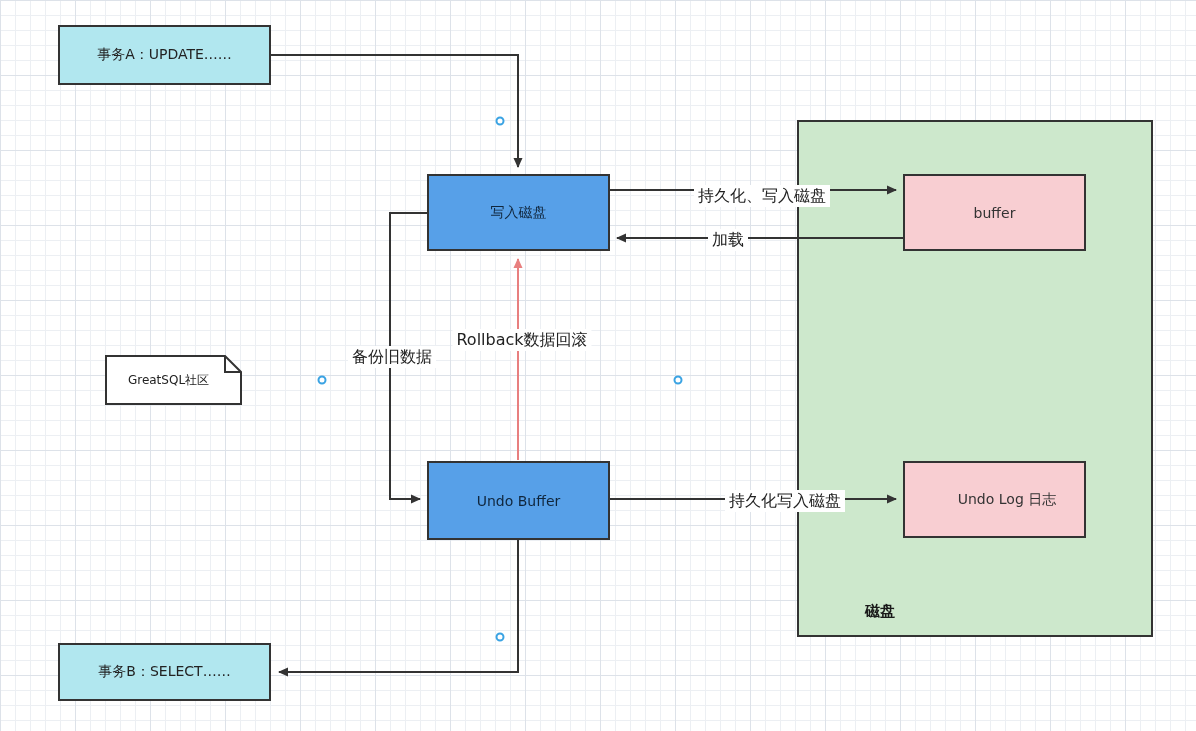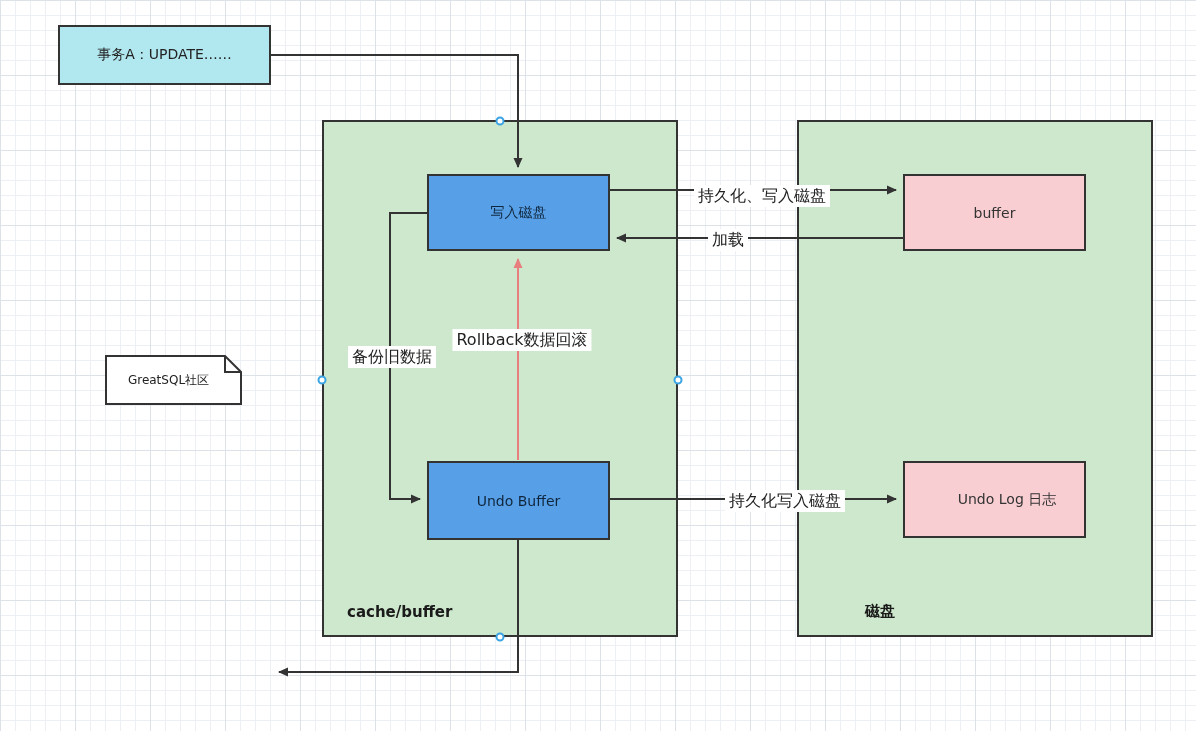--- a/index.html
+++ b/index.html
@@ -96,23 +96,20 @@
     background: #ffffff;
     border: 2px solid #3aa3e3;
     transform: translate(-50%, -50%);
   }
 </style>
 </head>
 <body>
 
 <div class="canvas">
 
-  <div class="node container-node" id="cache-container">
-    <span class="container-label" style="left:23px;">cache/buffer</span>
-  </div>
   <div class="node container-node" id="disk-container">
     <span class="container-label" style="left:51px;margin-left:15px;">磁盘</span>
   </div>
 
   <svg class="edges" viewBox="0 0 1196 731">
     <defs>
       <marker id="arrow-black" markerWidth="12" markerHeight="11" refX="10" refY="5.5" orient="auto" markerUnits="userSpaceOnUse">
         <path d="M 1 1 L 11 5.5 L 1 10 Z" fill="#333333"></path>
       </marker>
       <marker id="arrow-red" markerWidth="12" markerHeight="11" refX="10" refY="5.5" orient="auto" markerUnits="userSpaceOnUse">
@@ -123,20 +120,23 @@
     <path class="edge" d="M 610 190 L 896 190" marker-end="url(#arrow-black)"></path>
     <path class="edge" d="M 903 238 L 617 238" marker-end="url(#arrow-black)"></path>
     <path class="edge" d="M 427 213 L 390 213 L 390 499 L 420 499" marker-end="url(#arrow-black)"></path>
     <path class="edge-red" d="M 518 460 L 518 259" marker-end="url(#arrow-red)"></path>
     <path class="edge" d="M 610 499 L 896 499" marker-end="url(#arrow-black)"></path>
     <path class="edge" d="M 518 538 L 518 672 L 279 672" marker-end="url(#arrow-black)"></path>
   </svg>
 
   <div class="node cyan-node" id="transaction-a">
     <span class="label">事务A：UPDATE……</span>
+  </div>
+  <div class="node cyan-node" id="transaction-b">
+    <span class="label">事务B：SELECT……</span>
   </div>
 
   <div class="node blue-node" id="test-table">
     <span class="label">写入磁盘</span>
   </div>
   <div class="node blue-node" id="undo-buffer">
     <span class="label">Undo Buffer</span>
   </div>
   <div class="node pink-node" id="test-id">
     <span class="label">buffer</span>

